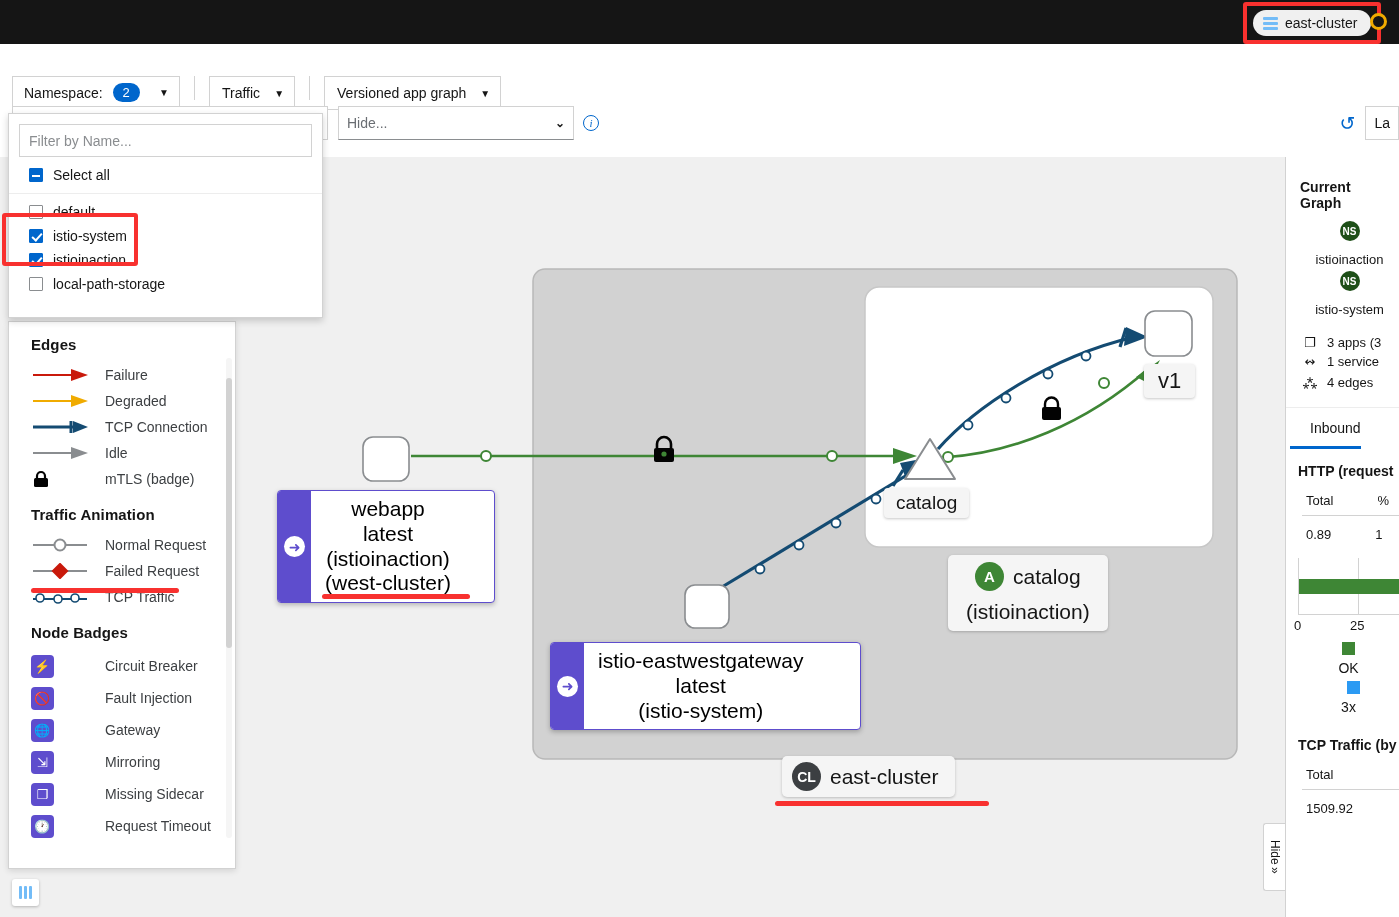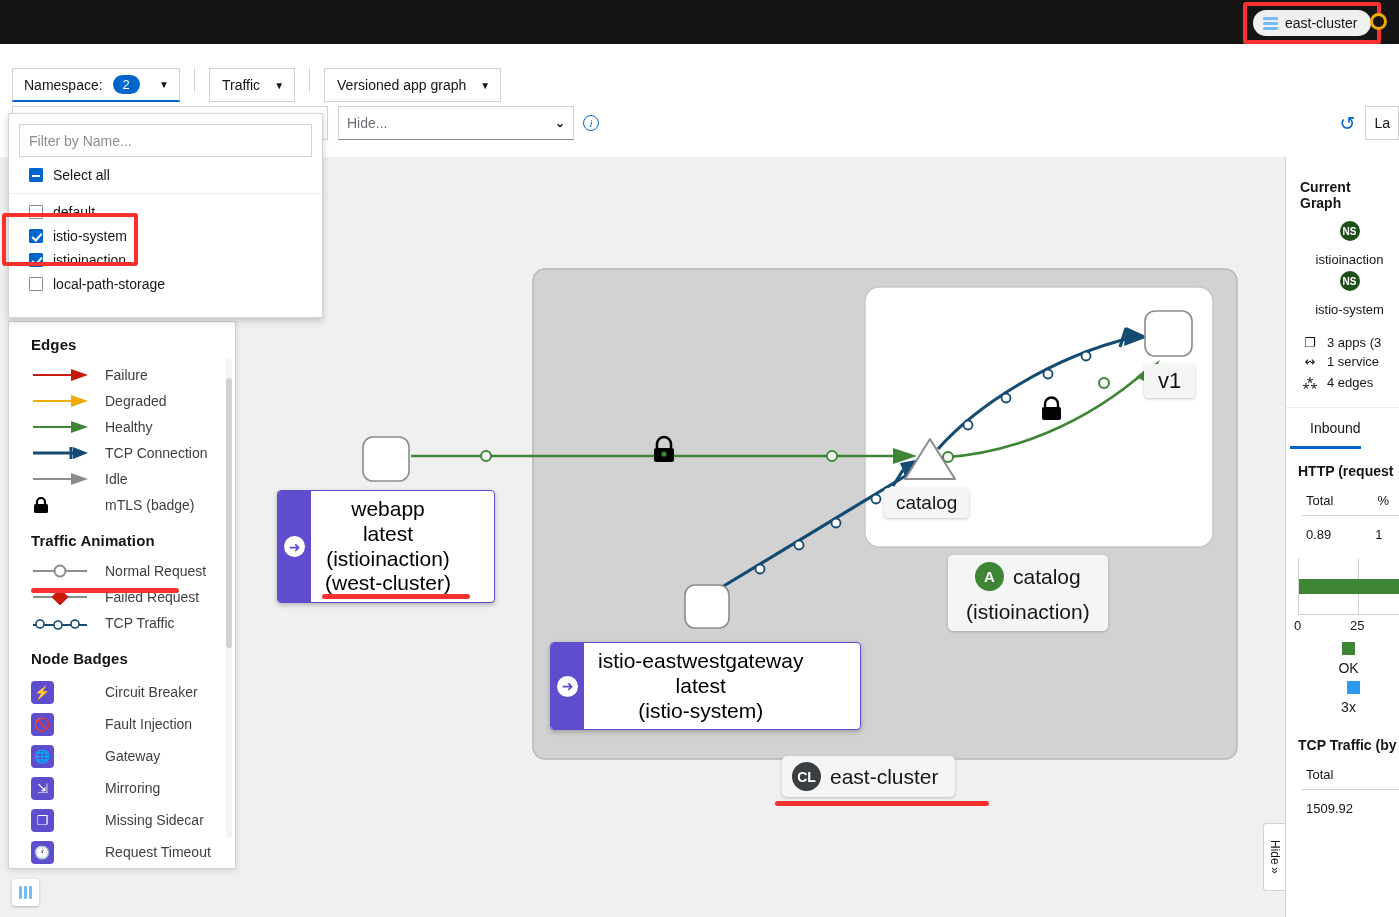--- a/index.html
+++ b/index.html
@@ -40,21 +40,21 @@
     position: absolute; left: 1370px; top: 13px;
     width: 17px; height: 17px; border-radius: 50%;
     border: 3px solid #f0ab00; background: #151515;
   }
 
   
   .toolbar {
     position: absolute; left: 0; top: 44px; width: 1399px; height: 113px;
     background: #ffffff;
   }
-  .tb-row1 { position: absolute; left: 12px; top: 24px; display: flex; align-items: flex-start; gap: 0; }
+  .tb-row1 { position: absolute; left: 12px; top: 32px; display: flex; align-items: flex-start; gap: 0; }
   .ns-select {
     display: flex; align-items: center; gap: 10px;
     border: 1px solid #d2d2d2; border-bottom: 2px solid #06c;
     background: #fff; height: 34px; padding: 0 10px 0 11px;
     font-size: 14px; color: #151515; min-width: 168px; cursor: pointer;
   }
   .ns-badge {
     background: #06c; color: #fff; border-radius: 12px;
     font-size: 13px; padding: 2px 10px; font-weight: 400; line-height: 15px;
   }
@@ -362,29 +362,20 @@
           <svg width="62" height="14">
               <line x1="2" y1="7" x2="44" y2="7" stroke="#f0ab00" stroke-width="2"></line>
               <polygon points="40,1 57,7 40,13" fill="#f0ab00"></polygon>
             </svg>
         </span>
         <span class="lg-label">Degraded</span>
       </div>
       <div class="lg-row">
         <span class="lg-glyph">
           <svg width="62" height="14">
-              <line x1="2" y1="7" x2="44" y2="7" stroke="#3e8635" stroke-width="2"></line>
-              <polygon points="40,1 57,7 40,13" fill="#3e8635"></polygon>
-            </svg>
-        </span>
-        <span class="lg-label">Healthy</span>
-      </div>
-      <div class="lg-row">
-        <span class="lg-glyph">
-          <svg width="62" height="14">
               <line x1="2" y1="7" x2="44" y2="7" stroke="#144b72" stroke-width="3"></line>
               <line x1="40" y1="1" x2="40" y2="13" stroke="#144b72" stroke-width="3"></line>
               <polygon points="42,1 57,7 42,13" fill="#144b72"></polygon>
             </svg>
         </span>
         <span class="lg-label">TCP Connection</span>
       </div>
       <div class="lg-row">
         <span class="lg-glyph">
           <svg width="62" height="14">

